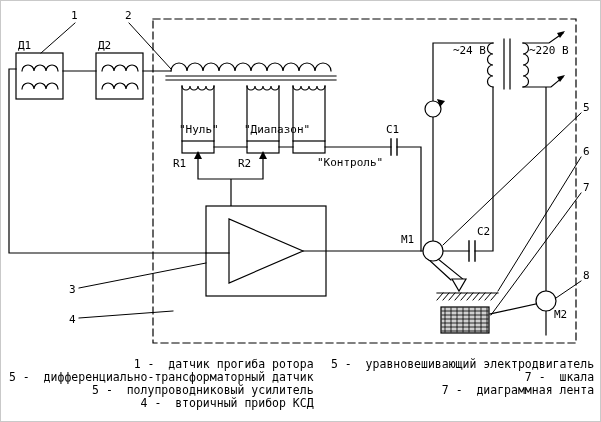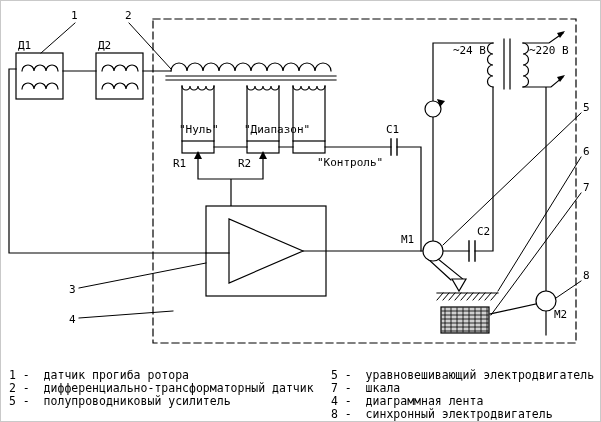--- a/index.html
+++ b/index.html
@@ -11,21 +11,21 @@
     box-sizing:border-box;
     font-family:"DejaVu Sans Mono", monospace;
     overflow:hidden;
   }
   svg text{
     font-family:"DejaVu Sans Mono", monospace;
     font-size:11px;
     fill:#000;
   }
   .legend{position:absolute;top:357px;left:0;width:601px;}
-  .legend-col{position:absolute;top:11px;}
+  .legend-col{position:absolute;top:0;text-align:right;}
   .legend-col.left{left:8px;}
   .legend-col.right{left:330px;}
   .legend-row{
     font-size:11.5px;
     line-height:13px;
     color:#000;
     white-space:pre;
   }
 </style>
 </head>
@@ -160,24 +160,24 @@
       <text x="582" y="154" stroke="none" fill="#000">6</text>
       <text x="582" y="190" stroke="none" fill="#000">7</text>
       <text x="582" y="278" stroke="none" fill="#000">8</text>
     </g>
   </svg>
 
   
   <div class="legend">
     <div class="legend-col left">
       <div class="legend-row">1 -  датчик прогиба ротора</div>
-      <div class="legend-row">2 -  дифференциально-трансформаторный датчик</div>
+      <div class="legend-row">5 -  дифференциально-трансформаторный датчик</div>
       <div class="legend-row">5 -  полупроводниковый усилитель</div>
+      <div class="legend-row">4 -  вторичный прибор КСД</div>
     </div>
     <div class="legend-col right">
       <div class="legend-row">5 -  уравновешивающий электродвигатель</div>
       <div class="legend-row">7 -  шкала</div>
-      <div class="legend-row">4 -  диаграммная лента</div>
-      <div class="legend-row">8 -  синхронный электродвигатель</div>
+      <div class="legend-row">7 -  диаграммная лента</div>
     </div>
   </div>
 
 </div>
 
 </body></html>

